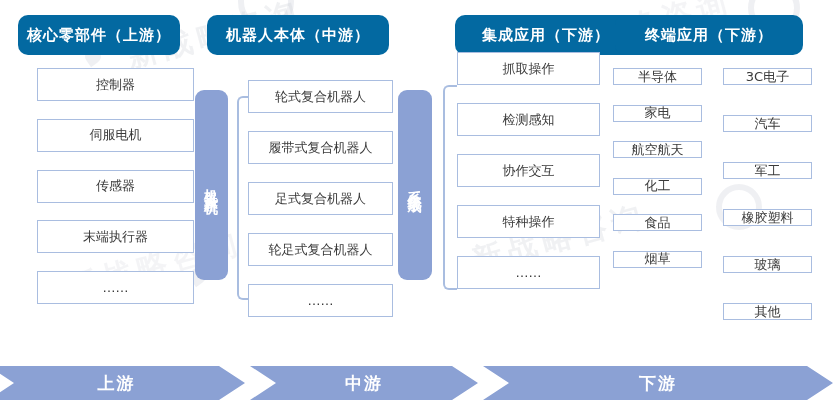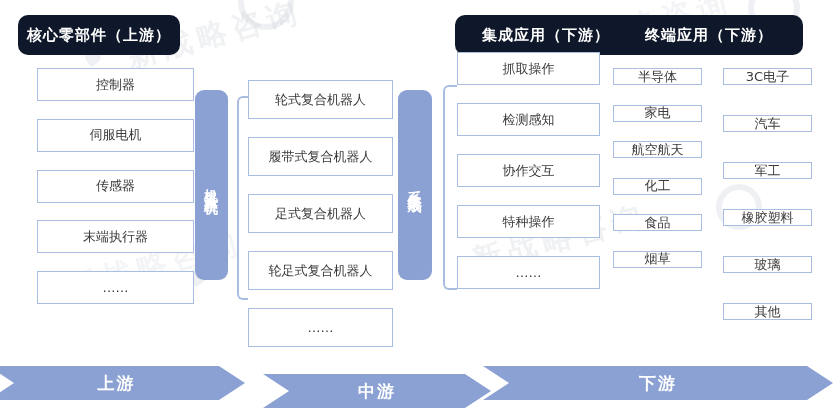--- a/index.html
+++ b/index.html
@@ -6,40 +6,40 @@
   #stage{
     position:relative;
     width:835px;height:420px;
     background:#ffffff;
     overflow:hidden;
     font-family:"DejaVu Sans","Liberation Sans",sans-serif;
   }
   
   .hdr{
     position:absolute;top:15px;height:40px;
-    background:#0f172a;border-radius:10px;
+    background:#0369a1;border-radius:10px;
     display:flex;align-items:center;justify-content:center;
     color:#ffffff;font-weight:bold;font-size:15px;letter-spacing:1px;
   }
   #hdr1{left:18px;width:162px;}
   #hdr2{left:207px;width:182px;}
   #hdr3{left:415px;width:182px;margin-left:40px;}
   #hdr4{left:615px;width:188px;}
   
   .col{position:absolute;display:flex;flex-direction:column;}
   .box{
     box-sizing:border-box;background:#ffffff;
     border:1.5px solid #a9bde0;
     display:flex;align-items:center;justify-content:center;
     font-size:13px;color:#3a3a3a;white-space:nowrap;
   }
   #col1{left:37px;top:68px;width:157px;gap:17.8px;}
   #col1 .box{height:33px;}
   #col2{left:248px;top:80px;width:145px;gap:18px;}
-  #col2 .box{height:39px;}
+  #col2 .box{height:33px;}
   #col3{left:457px;top:52px;width:143px;gap:18px;}
   #col3 .box{height:33px;}
   #col4a{left:613px;top:68px;width:89px;gap:19.5px;}
   #col4b{left:723px;top:68px;width:89px;gap:30px;}
   #col4a .box,#col4b .box{height:17px;}
   
   .vbar{
     position:absolute;top:90px;height:190px;
     background:#8ba1d4;border-radius:9px;
     display:flex;align-items:center;justify-content:center;
@@ -60,21 +60,21 @@
   #bracket3{left:443px;top:85px;width:14px;height:205px;}
   
   .arrow{
     position:absolute;top:366px;height:34px;
     background:#8ba1d4;
     clip-path:polygon(26px 50%,0 0,calc(100% - 26px) 0,100% 50%,calc(100% - 26px) 100%,0 100%);
     display:flex;align-items:center;justify-content:center;
     color:#ffffff;font-weight:bold;font-size:17px;letter-spacing:2px;
   }
   #arrow1{left:-12px;width:257px;}
-  #arrow2{left:263px;width:228px;margin-top:8px;}
+  #arrow2{left:250px;width:228px;}
   #arrow3{left:483px;width:350px;}
   
   .wm-text{
     position:absolute;color:#8a93a6;opacity:0.12;
     font-size:30px;font-weight:bold;letter-spacing:6px;
     transform:rotate(-15deg);white-space:nowrap;pointer-events:none;
   }
   .wm-circle{
     position:absolute;border:6px solid #c9cdd6;border-radius:50%;
     opacity:0.30;pointer-events:none;
@@ -95,20 +95,21 @@
   <div class="wm-text" style="left:470px;top:218px;">新战略咨询</div>
   <div class="wm-text" style="left:65px;top:245px;opacity:0.09;">新战略咨询</div>
   <div class="wm-circle" style="left:238px;top:-26px;width:44px;height:44px;"></div>
   <div class="wm-circle" style="left:716px;top:184px;width:34px;height:34px;"></div>
   <div class="wm-circle" style="left:748px;top:-18px;width:40px;height:40px;"></div>
   <div class="wm-swoosh" style="left:85px;top:48px;"></div>
   <div class="wm-swoosh" style="left:190px;top:268px;"></div>
   <div class="wm-swoosh" style="left:568px;top:258px;"></div>
 
   <div class="hdr" id="hdr1">核心零部件（上游）</div>
+  <div class="hdr" id="hdr2">机器人本体（中游）</div>
   <div class="hdr" id="hdr3">集成应用（下游）</div>
   <div class="hdr" id="hdr4">终端应用（下游）</div>
 
   <div class="col" id="col1">
     <div class="box">控制器</div>
     <div class="box">伺服电机</div>
     <div class="box">传感器</div>
     <div class="box">末端执行器</div>
     <div class="box">……</div>
   </div>

